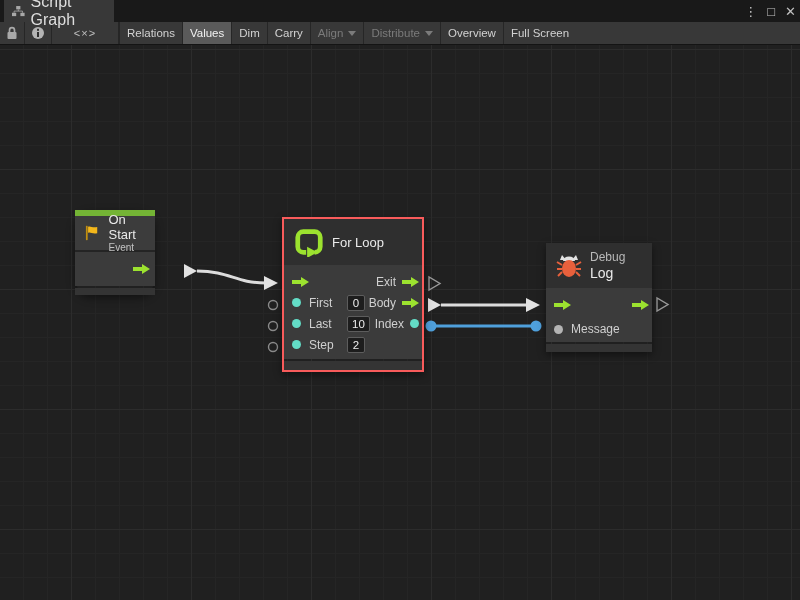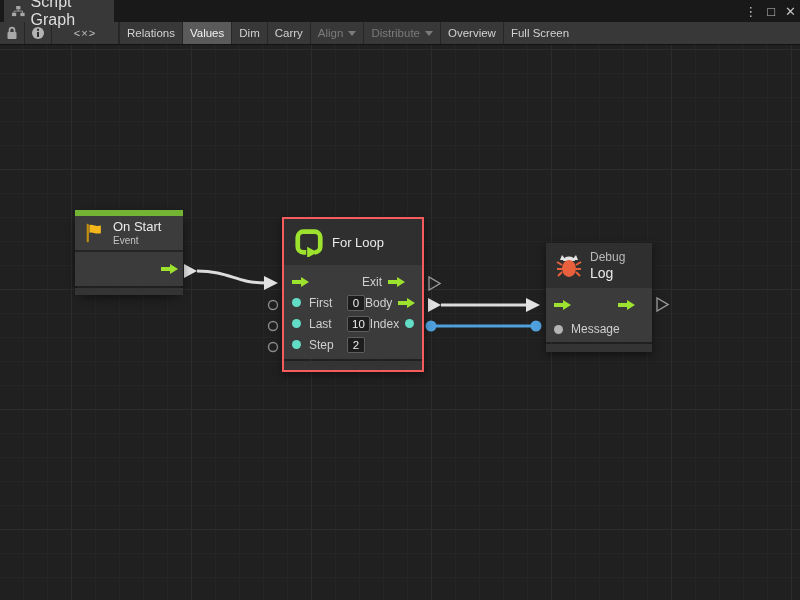--- a/index.html
+++ b/index.html
@@ -47,30 +47,30 @@
       linear-gradient(to bottom,#252525 1px,transparent 1px);
     background-size:120px 120px,120px 120px,24px 24px,24px 24px;
     background-position:71px 4px,71px 4px,23px 4px,23px 4px; }
   .wires { position:absolute; left:0; top:0; }
 
   
   .node { position:absolute; box-shadow:0 3px 8px rgba(0,0,0,.45); font-size:12px; }
   .node .hdr { display:flex; align-items:center; gap:8px; padding:0 10px; }
   .node .body { background:var(--node_body,#3b3b3b); }
   .node .footer { background:#343434; margin-top:2px; }
-  .row { display:flex; align-items:center; height:21px; padding:0 17px 0 8px; }
+  .row { display:flex; align-items:center; height:21px; padding:0 3px 0 8px; }
   .row .right { margin-left:auto; display:flex; align-items:center; gap:6px; }
   .row .left { display:flex; align-items:center; gap:8px; }
   .plabel { color:#d0d0d0; }
   .dot { width:9px; height:9px; border-radius:50%; background:var(--teal,#63dcc6); }
   .dot.gray { background:#b4b4b4; }
   .vbox { min-width:18px; padding:1px 4px; text-align:center; background:#1d1d1d;
     border:1px solid #5d5d5d; border-radius:2px; color:#ececec; font-size:11.5px; }
 
-  .node-onstart { left:75px; top:165px; width:108px;border-radius:16px; }
+  .node-onstart { left:75px; top:165px; width:80px;border-radius:16px; }
   .node-onstart .ebar { height:6px; background:var(--event_green,#74b435); }
   .node-onstart .hdr { height:36px; background:#3c3c3c; border-bottom:2px solid #242424; padding:0 8px; }
   .node-onstart .title { font-size:13px; color:#eaeaea; line-height:1.15; }
   .node-onstart .subtitle { font-size:10px; color:#c3c3c3; }
   .node-onstart .body { height:34px; position:relative; }
   .node-onstart .footer { height:7px; }
   .out-arrow-abs { position:absolute; right:5px; top:50%; transform:translateY(-50%); }
 
   .node-forloop { left:282px; top:172px; width:142px;
     border:2px solid var(--selection_red,#f85b5b); }

